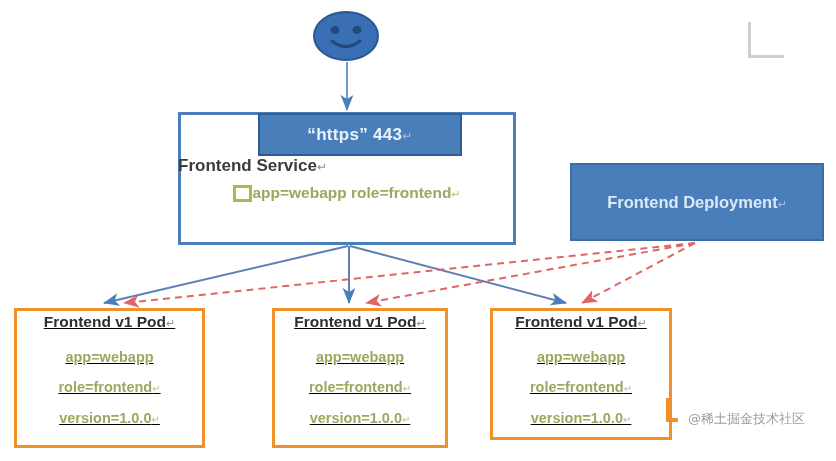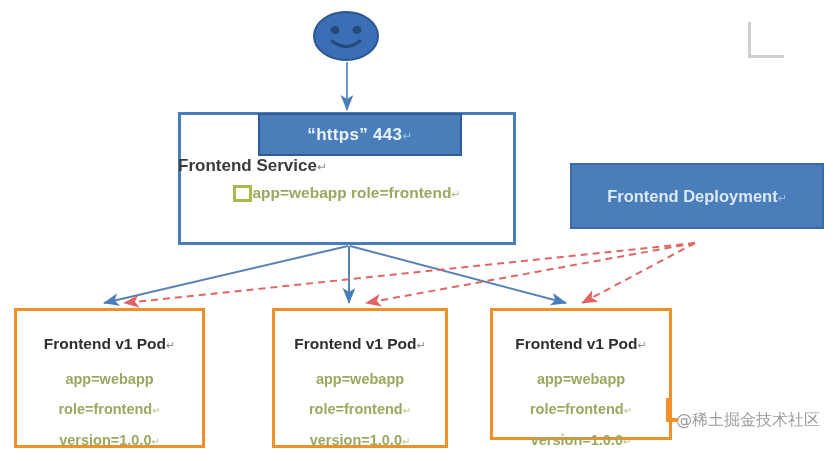--- a/index.html
+++ b/index.html
@@ -47,34 +47,34 @@
   .selector-swatch{
     width:19px;height:17px;box-sizing:border-box;
     border:3px solid #a9b94b;background:#ffffff;
   }
   .selector-text{
     color:#9aa860;font-size:15.5px;font-weight:bold;white-space:nowrap;
   }
   .selector-text .pilcrow{font-size:11px;color:#b5bf8a;font-weight:normal;}
 
   .deployment-box{
-    left:570px;top:163px;width:254px;height:66px;
+    left:570px;top:163px;width:254px;height:78px;
     background:#4a7ebb;
     border:2px solid #3d6ba5;
     display:flex;align-items:center;justify-content:center;
   }
   .deployment-label{
     color:#dce9f7;font-size:16.5px;font-weight:bold;white-space:nowrap;
   }
   .deployment-label .pilcrow{font-size:11px;color:#9dbde0;font-weight:normal;}
 
   .pod-box{
     border:3px solid #f0902b;background:#ffffff;
     display:flex;flex-direction:column;align-items:center;
-    justify-content:flex-start;padding-top:24px;box-sizing:border-box;
+    justify-content:flex-start;padding-top:2px;box-sizing:border-box;text-decoration:underline;
   }
   .pod-1{left:14px;top:308px;width:191px;height:140px;}
   .pod-2{left:272px;top:308px;width:176px;height:140px;}
   .pod-3{left:490px;top:308px;width:182px;height:132px;}
 
   .pod-title{
     color:#2f2f2f;font-size:15.5px;font-weight:bold;white-space:nowrap;
     margin-bottom:7px;
   }
   .pod-title .pilcrow{font-size:11px;color:#8f8f8f;font-weight:normal;}
@@ -95,22 +95,22 @@
 
   
   .watermark{
     position:absolute;left:664px;top:410px;
     display:flex;align-items:center;gap:3px;
   }
   .wm-mark{position:absolute;left:-4px;top:-12px;width:24px;height:30px;}
   .wm-mark .wv{position:absolute;left:6px;top:0;width:4px;height:24px;background:#f0902b;}
   .wm-mark .wh{position:absolute;left:6px;top:20px;width:12px;height:4px;background:#f0902b;}
   .wm-text{
-    color:#9c9c9c;font-size:16px;font-family:"DejaVu Sans", sans-serif;
-    white-space:nowrap;margin-left:12px;
+    color:#9c9c9c;font-size:13px;font-family:"DejaVu Sans", sans-serif;
+    white-space:nowrap;margin-left:24px;
   }
 </style>
 </head>
 <body>
 
 <div id="canvas">
 
   <svg class="layer" viewBox="0 0 836 461">
     <defs>
       <marker id="blueArrow" markerWidth="9" markerHeight="9" refX="7.5" refY="3.2" orient="auto" markerUnits="strokeWidth">

